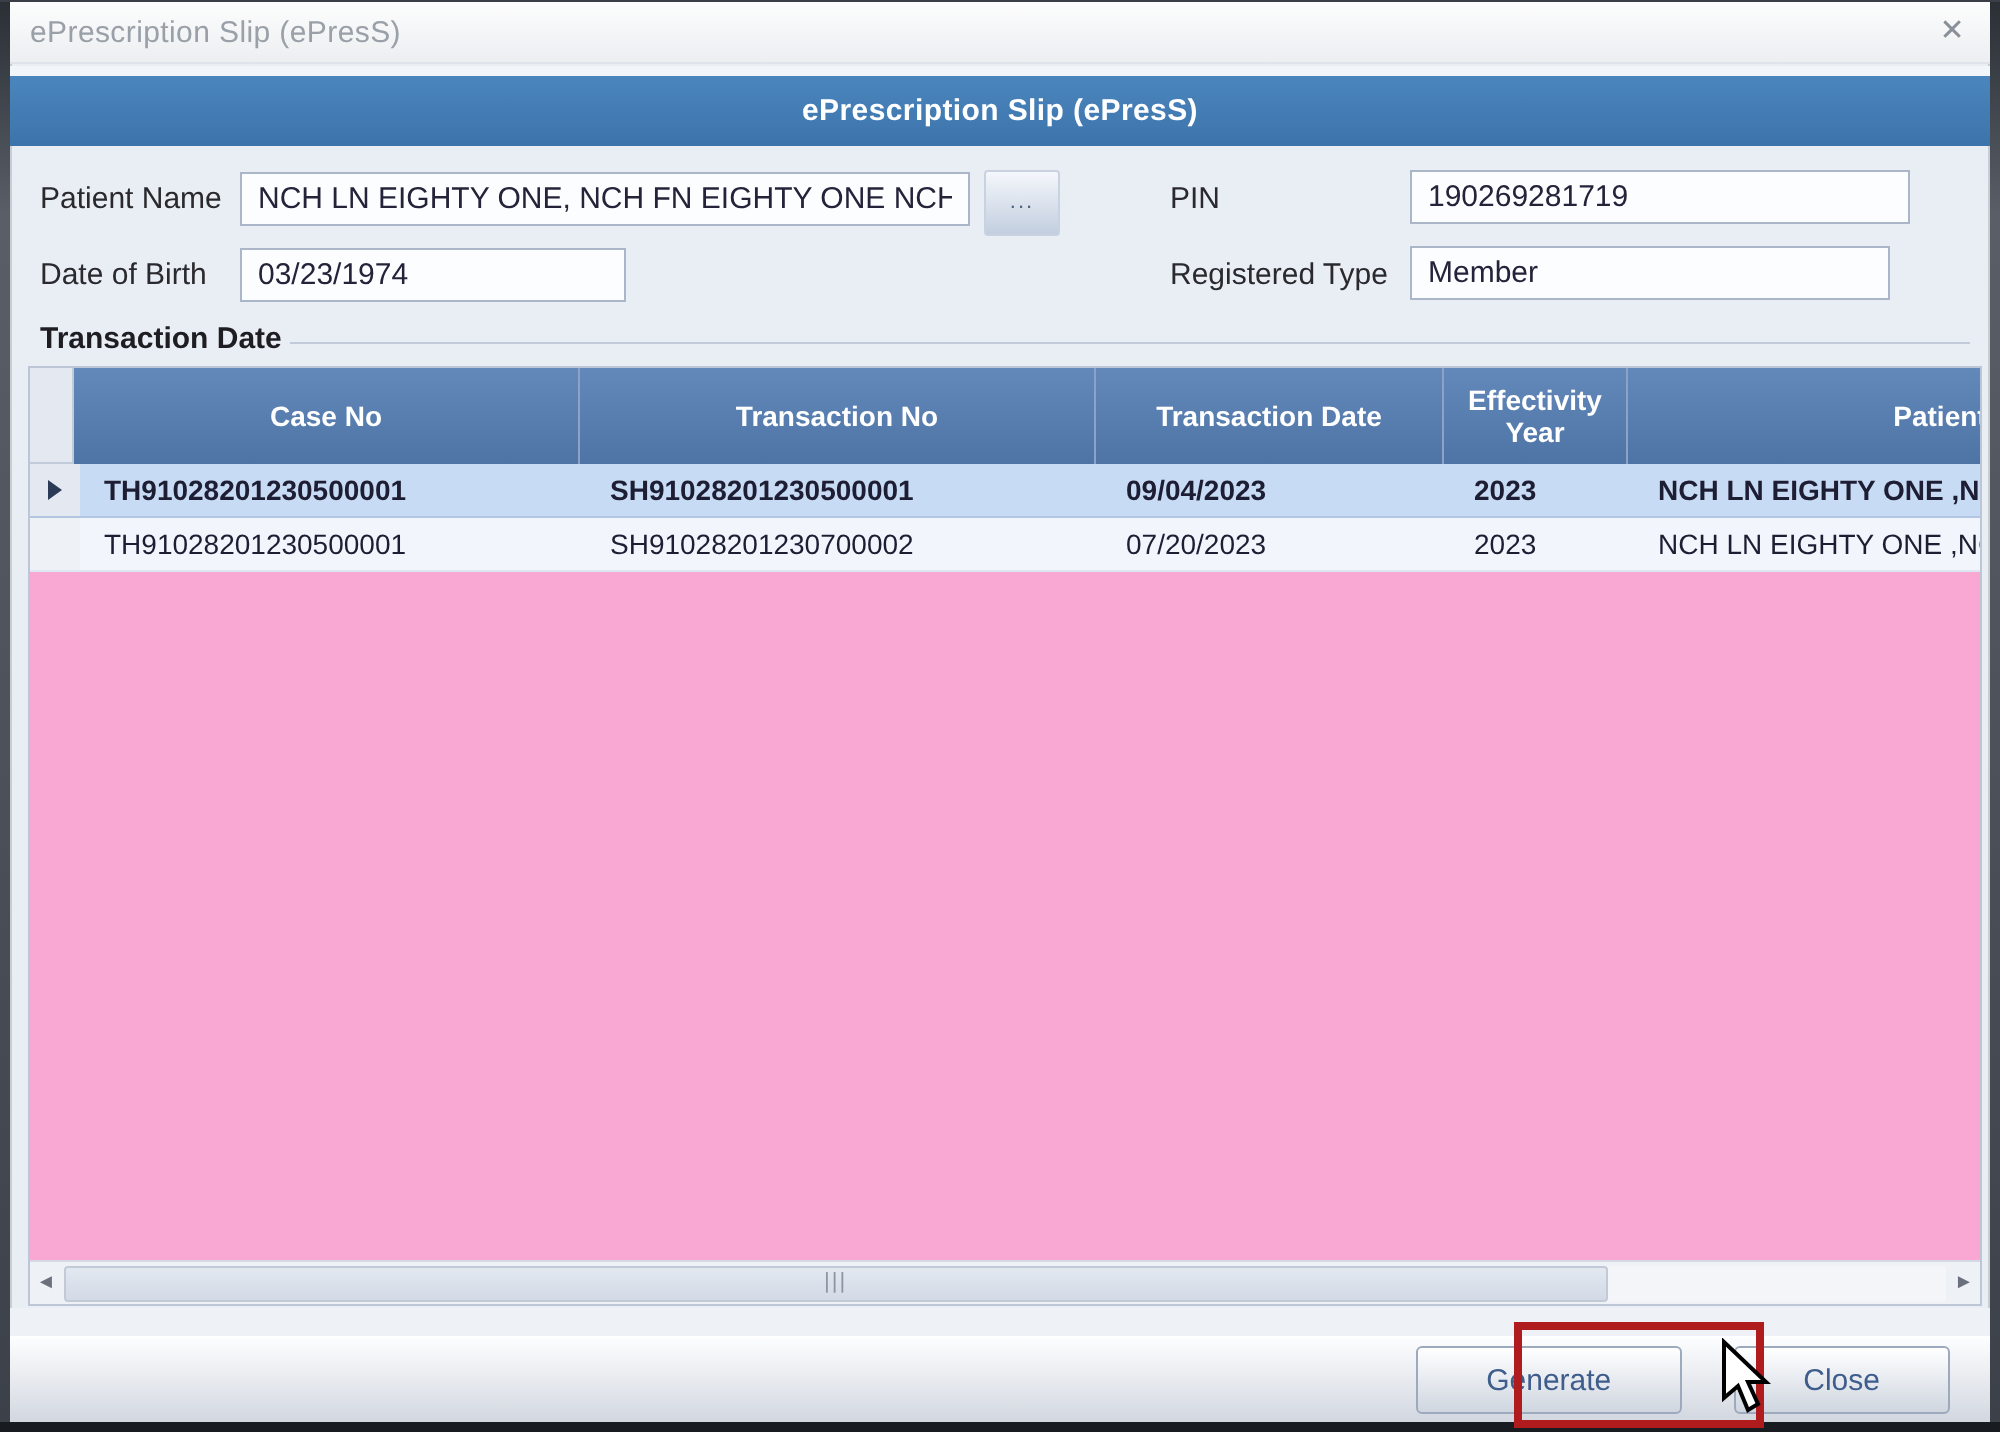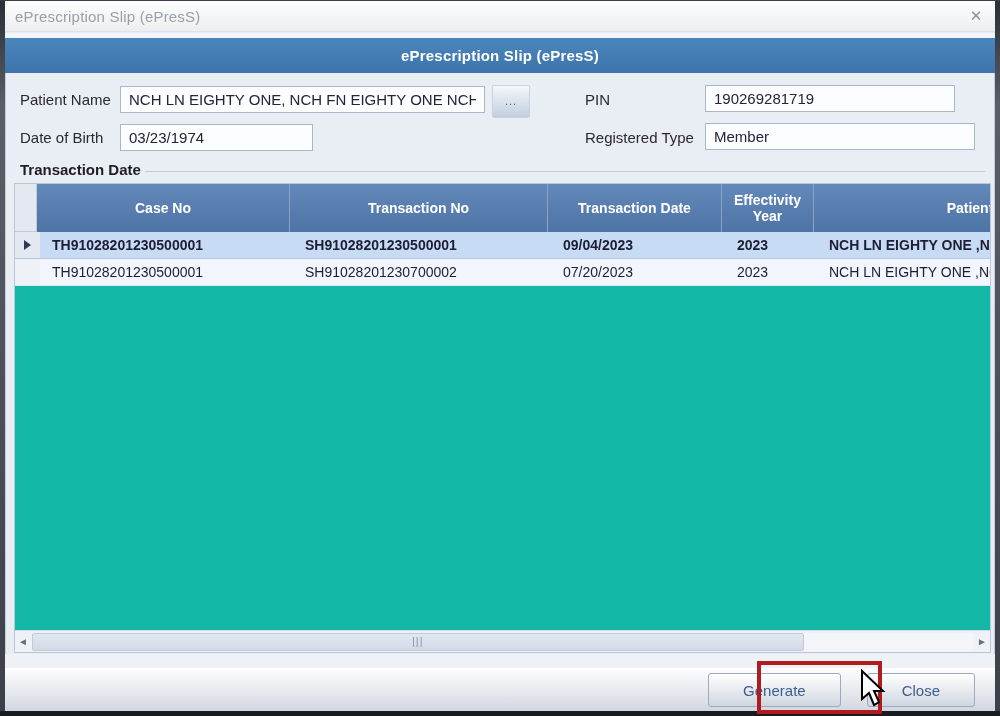--- a/index.html
+++ b/index.html
@@ -55,21 +55,21 @@
   .section-label {
     position:absolute; left:15px; top:160px; color:#1d1d22;
     font-size:15px; font-weight:bold;
   }
   .section-line {
     position:absolute; left:140px; right:10px; top:170px; height:1px; background:#c3cbd8;
   }
   
   .grid {
     position:absolute; left:9px; top:182px; right:4px; bottom:58px;
-    background:#14b8a6; border:1px solid #bcc6d6; overflow:hidden;
+    background:#f9a8d4; border:1px solid #bcc6d6; overflow:hidden;
   }
   .grid-inner { position:absolute; left:0; top:0; width:1160px; }
   .grid-header { display:flex; height:48px;
     background:linear-gradient(#6389bb,#4e74a6); }
   .hcell {
     display:flex; align-items:center; justify-content:center; text-align:center;
     color:#ffffff; font-size:14px; font-weight:bold;
     border-right:1px solid #8aa3c6; padding:0 4px; line-height:1.15;
   }
   .hcell.sel { background:#e3e8f1; border-right:1px solid #c2cbd9; border-bottom:1px solid #c2cbd9; }
@@ -154,21 +154,21 @@
   <input class="fld-input" style="left: 115px; top: 85px; width: 365px;" value="NCH LN EIGHTY ONE, NCH FN EIGHTY ONE NCH M">
   <div class="browse-btn">...</div>
 
   <span class="fld-label" style="left:580px; top:90px;">PIN</span>
   <input class="fld-input" style="left: 700px; top: 84px; width: 250px;" value="190269281719">
 
   <span class="fld-label" style="left:15px; top:128px;">Date of Birth</span>
   <input class="fld-input" style="left: 115px; top: 123px; width: 193px;" value="03/23/1974">
 
   <span class="fld-label" style="left:580px; top:128px;">Registered Type</span>
-  <input class="fld-input" style="left: 700px; top: 122px; width: 270px;" value="Member">
+  <input class="fld-input" style="left: 700px; top: 122px; width: 240px;" value="Member">
 
   <span class="section-label">Transaction Date</span>
   <div class="section-line"></div>
 
   <div class="grid">
     <div class="grid-inner">
       <div class="grid-header">
         <div class="hcell sel c0"></div>
         <div class="hcell c1">Case No</div>
         <div class="hcell c2">Transaction No</div>

